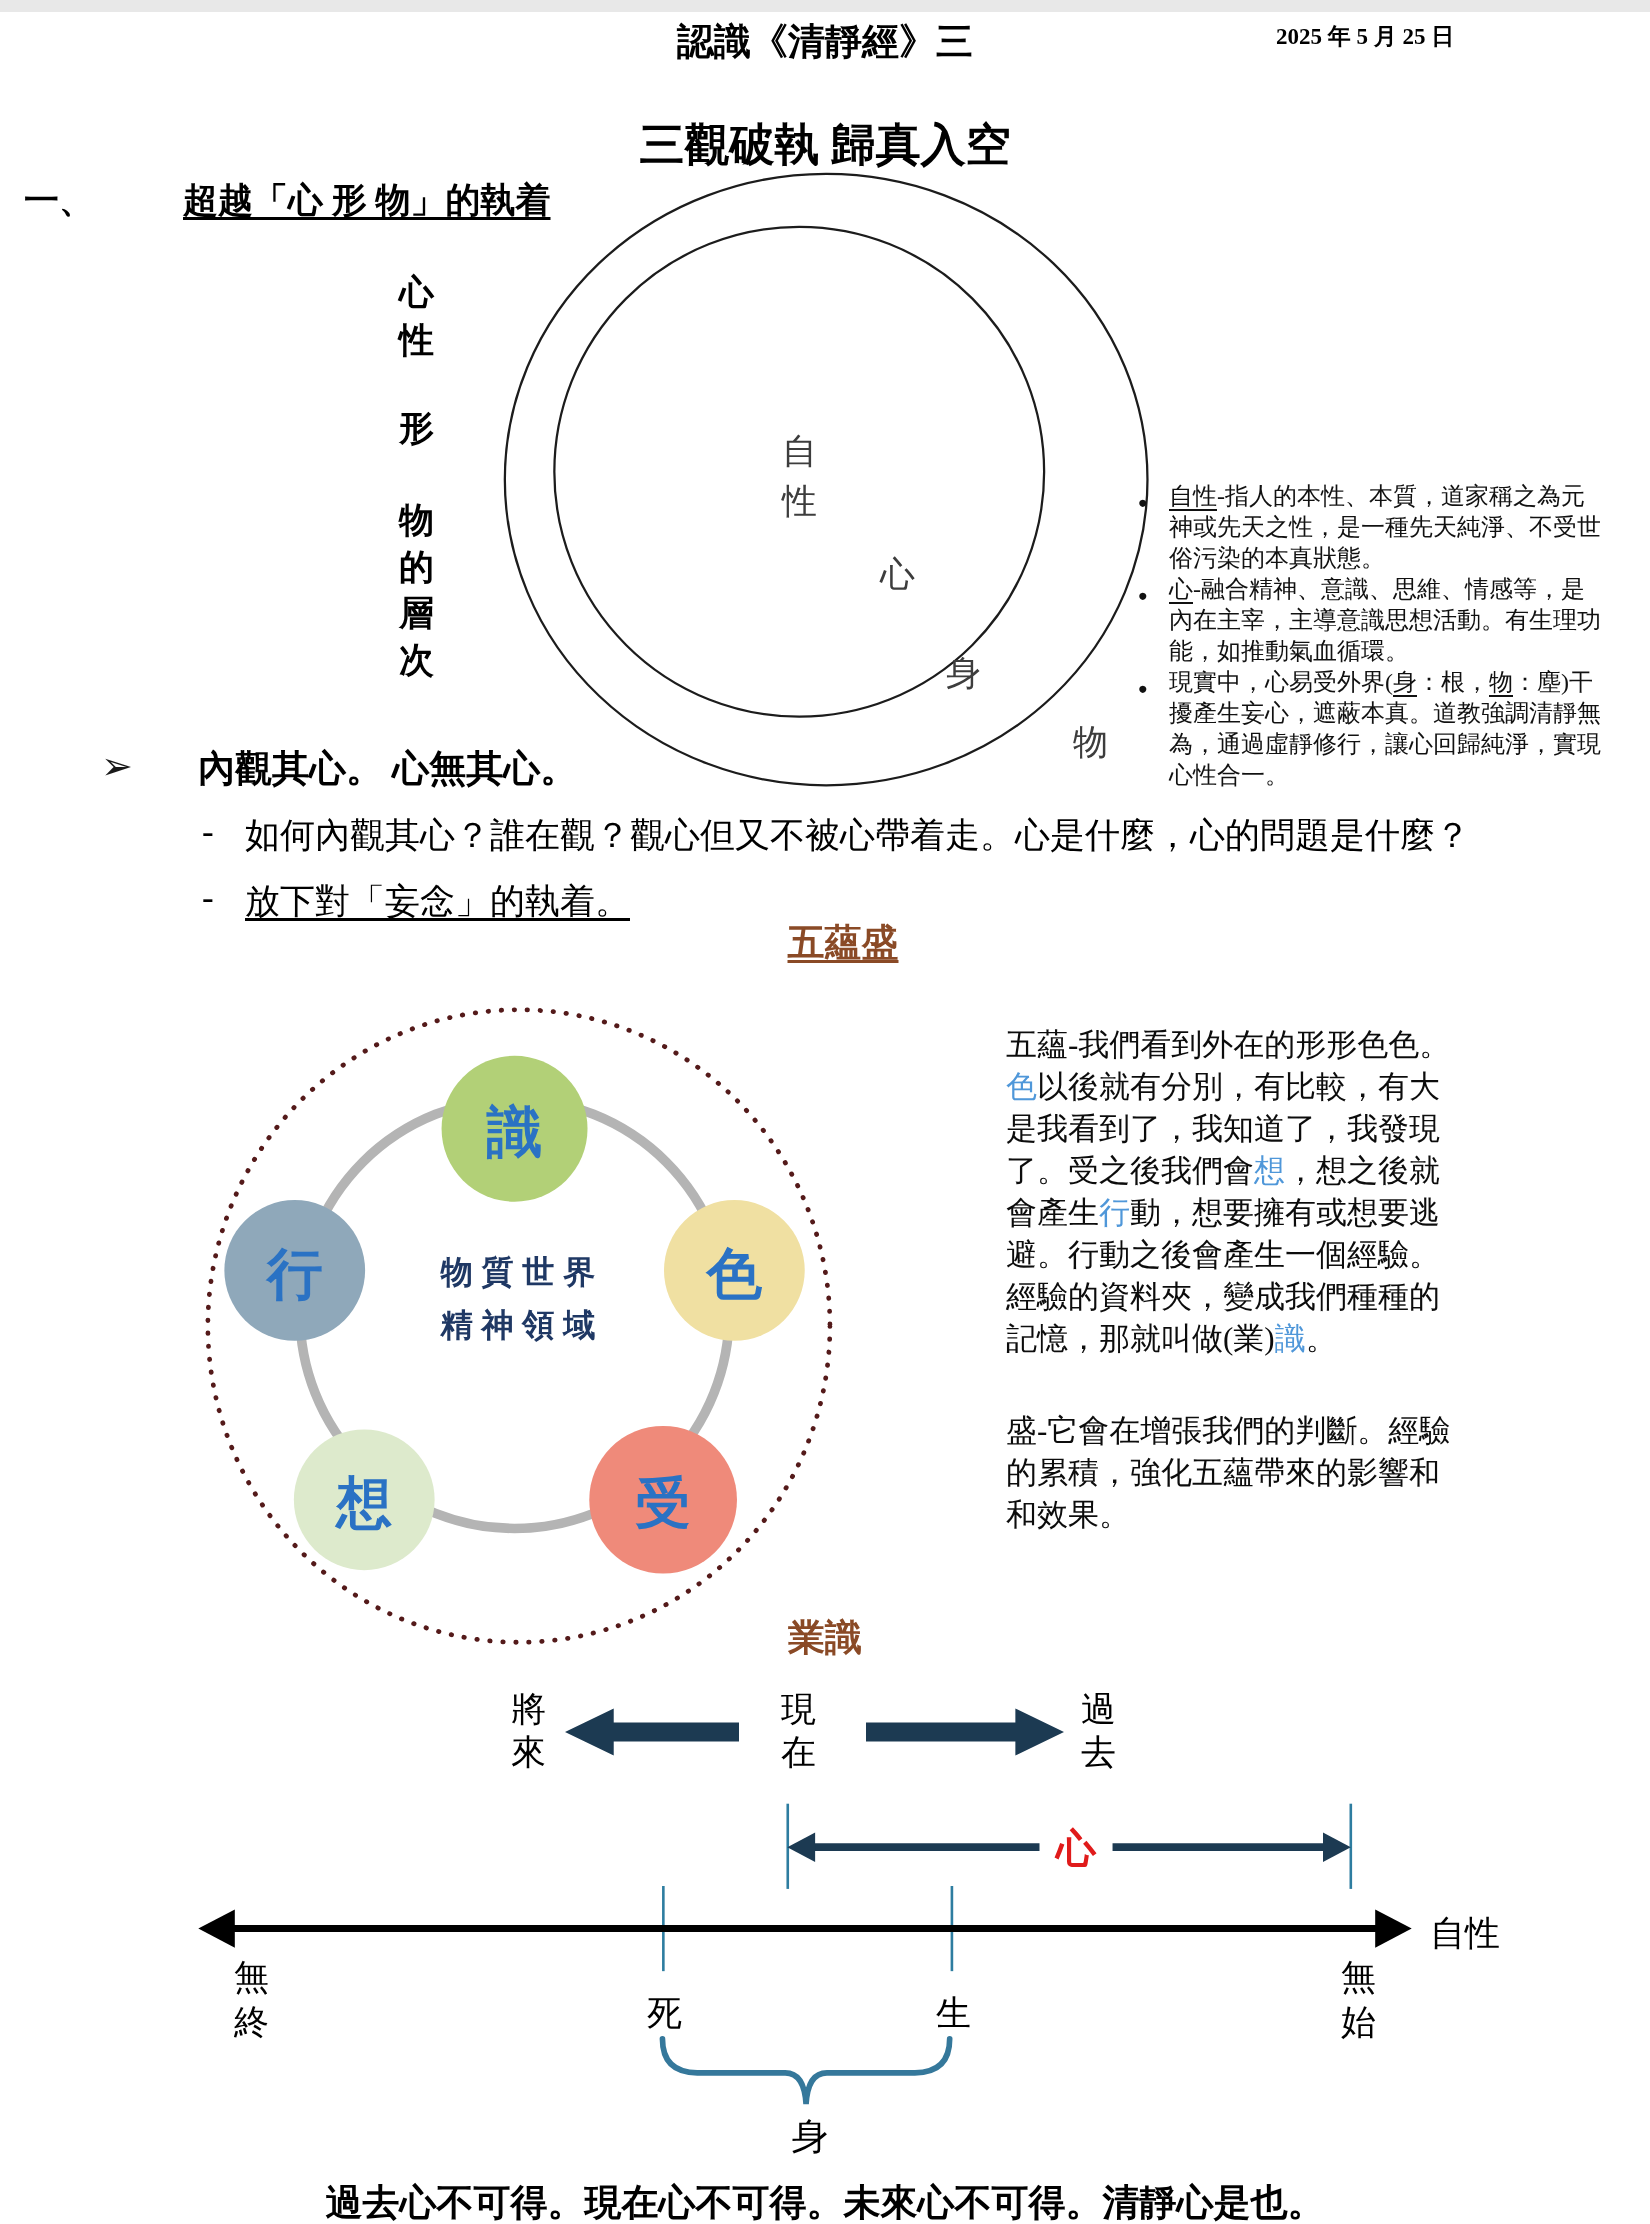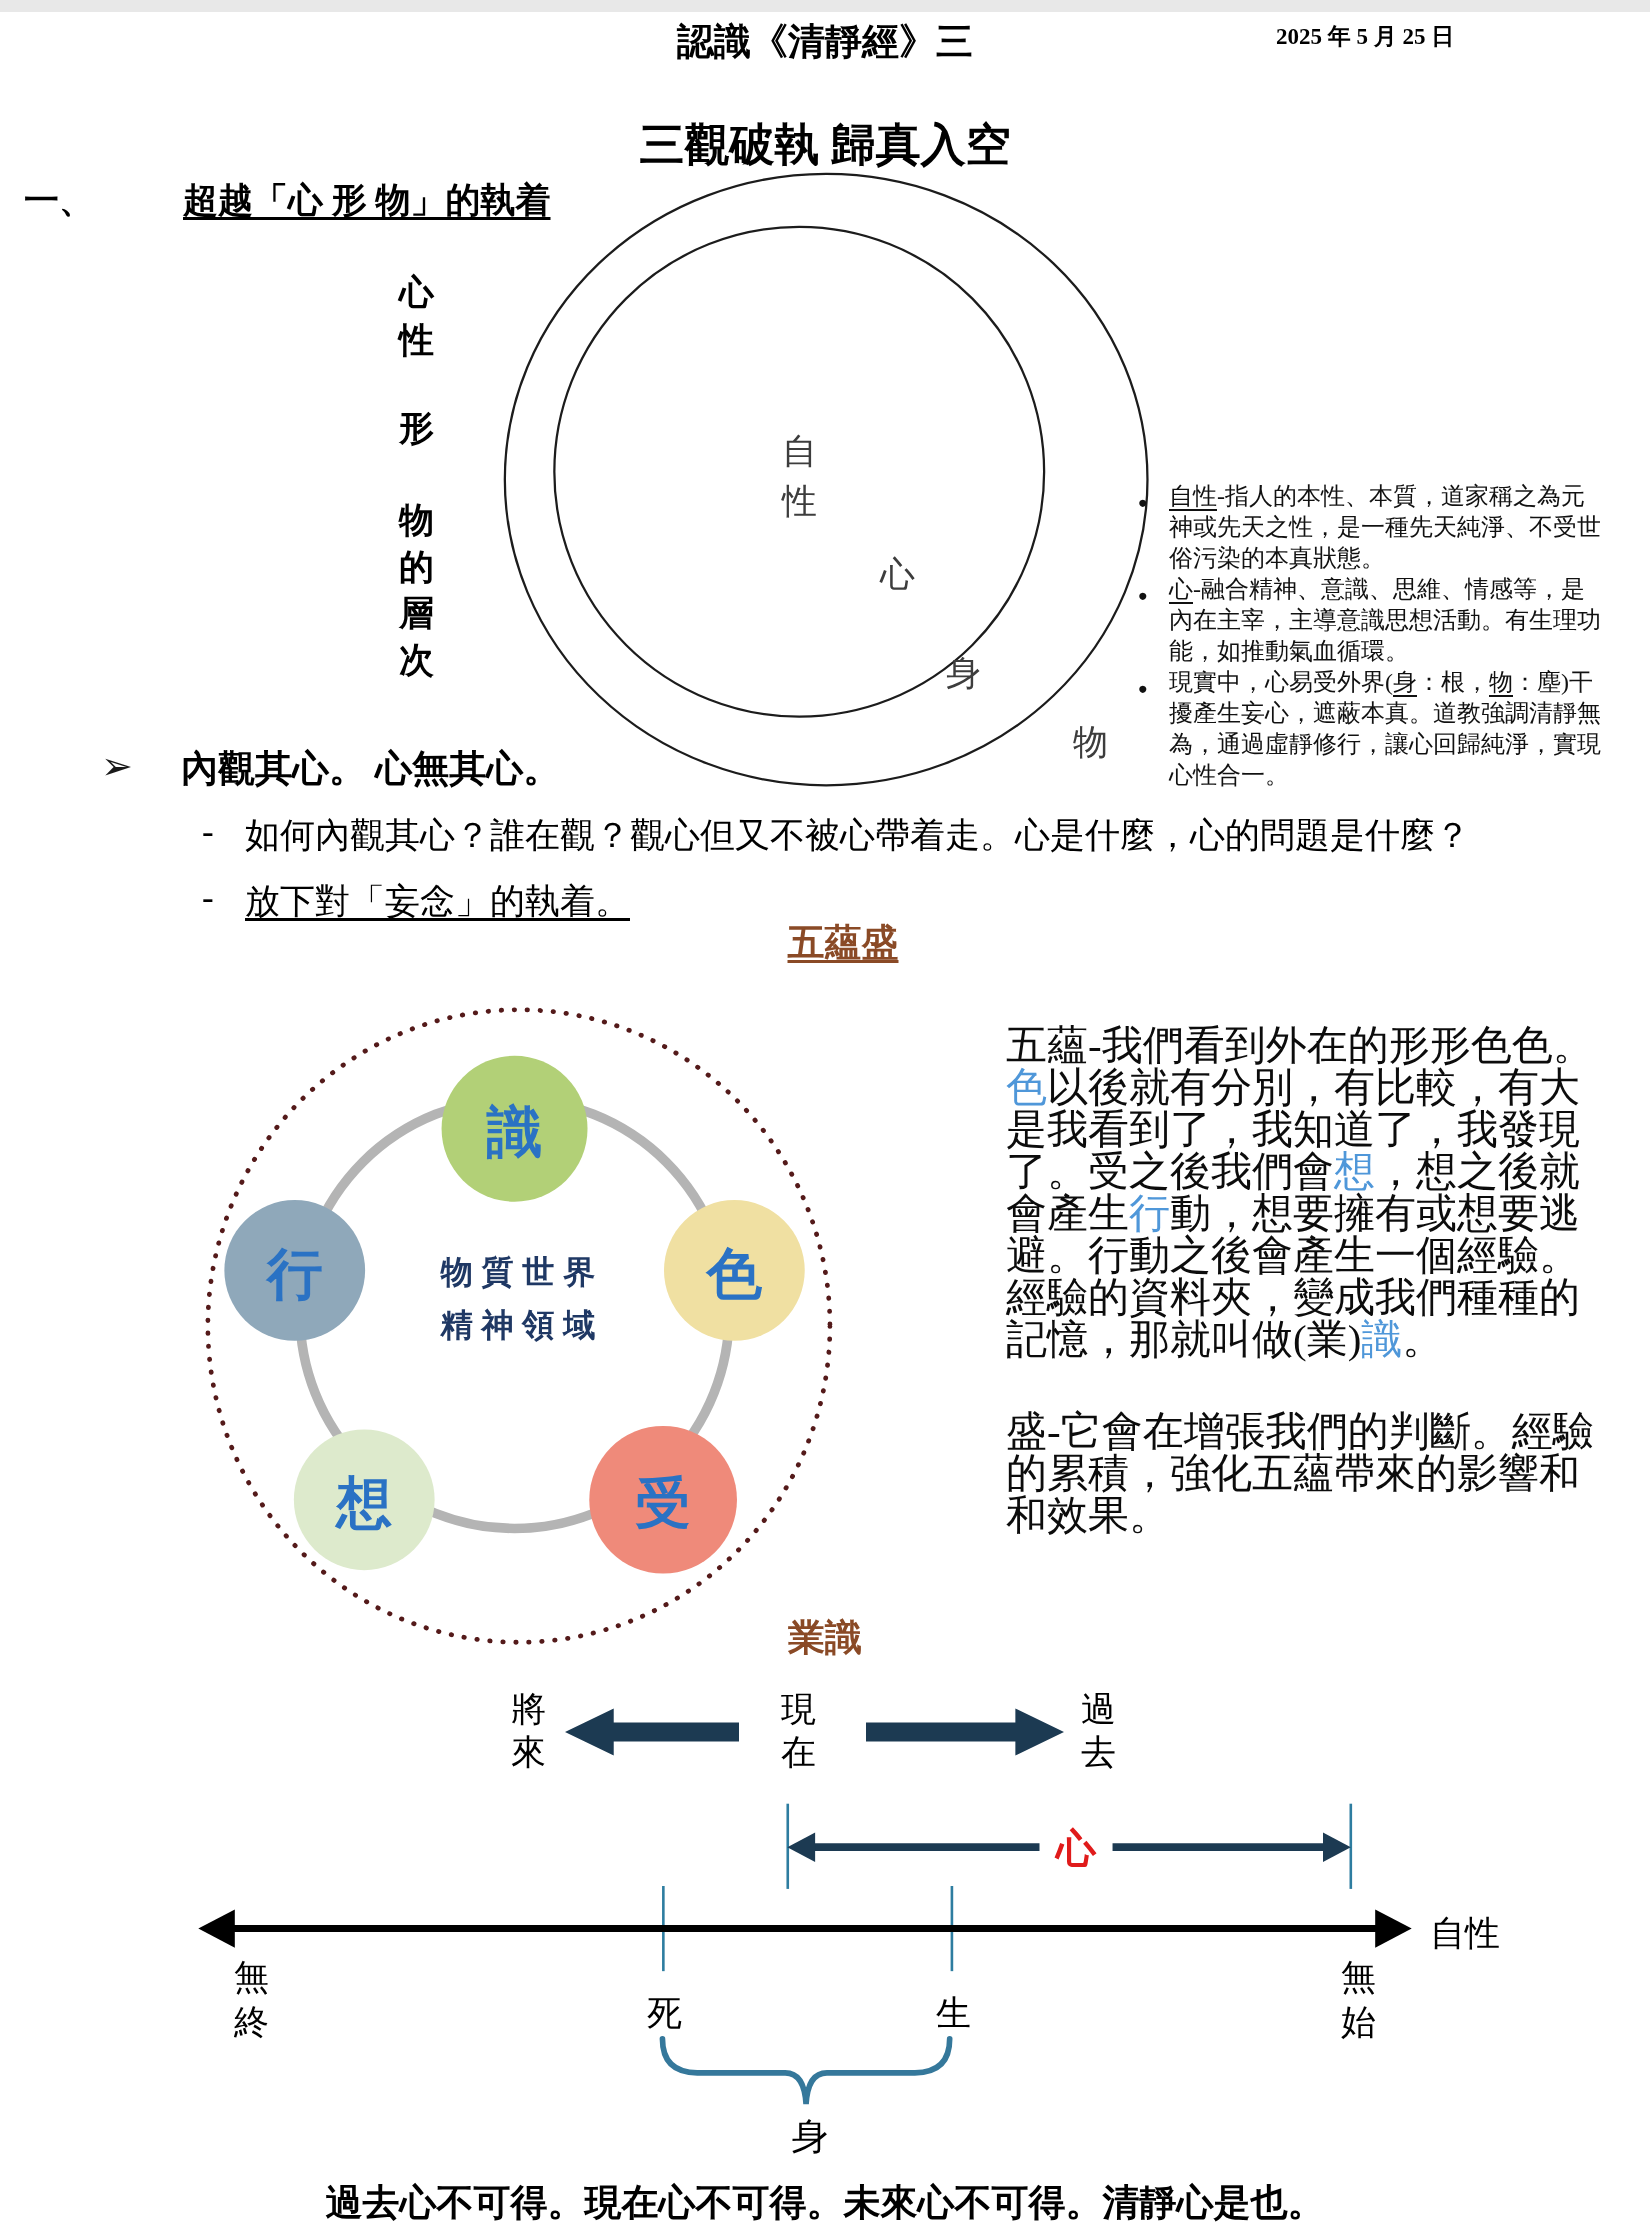--- a/index.html
+++ b/index.html
@@ -30,26 +30,26 @@
 
   .lbl{font-size:35px;color:#3d3d3d;}
   .lbl-stack{width:47px;text-align:center;line-height:50px;}
 
   .bullets{left:1138px;top:469px;width:469px;font-size:24px;line-height:31px;color:#111;}
   .bullet{display:flex;}
   .bullet .dot{width:31px;font-size:16.5px;padding-top:6px;flex:none;}
   .bullet .btxt{width:436px;}
 
   .obs-marker{left:101px;top:732px;font-size:38px;color:#1a1a1a;}
-  .obs-heading{left:181px;top:732px;font-size:37px;}
+  .obs-heading{left:198px;top:732px;font-size:37px;}
   .dashrow{left:202px;font-size:35px;display:flex;}
   .dashrow .dash{width:43px;flex:none;}
   .wuyun-heading{top:906px;font-size:37px;padding-left:36px;}
 
-  .five-para{left:1006px;top:1012px;font-size:41px;line-height:42px;color:#0c0c0c;}
+  .five-para{left:1006px;top:1012px;font-size:31px;line-height:42px;color:#0c0c0c;}
   .five-para .p2{margin-top:50px;}
 
   .yeshi-heading{top:1601px;font-size:37px;}
 
   .vcol{width:45px;font-size:35px;line-height:43px;text-align:center;}
   .tick-col{width:47px;font-size:35px;line-height:45px;text-align:center;}
   .axis-label{left:1430px;top:1898px;font-size:35px;}
   .single{font-size:35px;width:49px;text-align:center;}
   .body-label{left:785px;top:2100px;font-size:37px;width:50px;text-align:center;}
   .footer{top:2166px;font-size:37px;}

